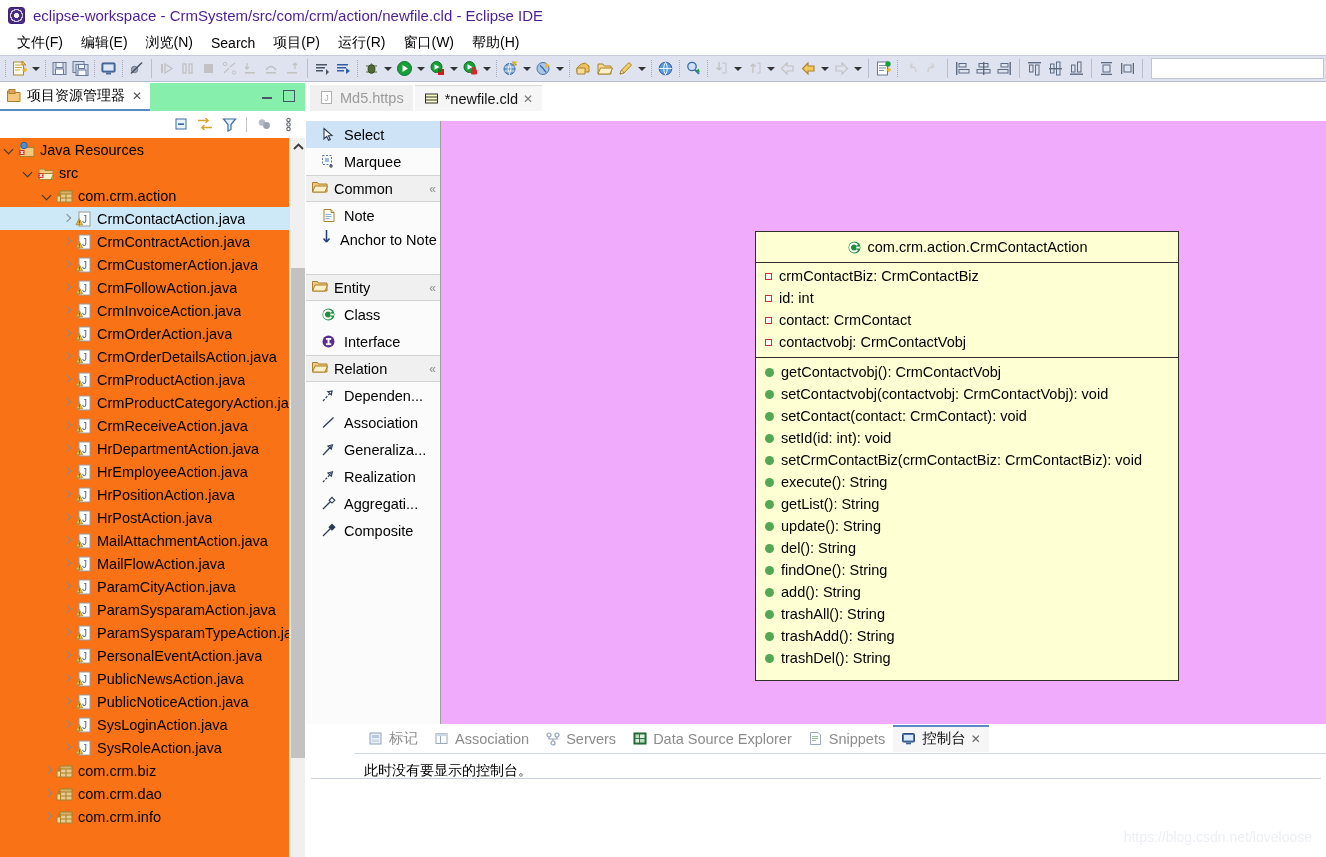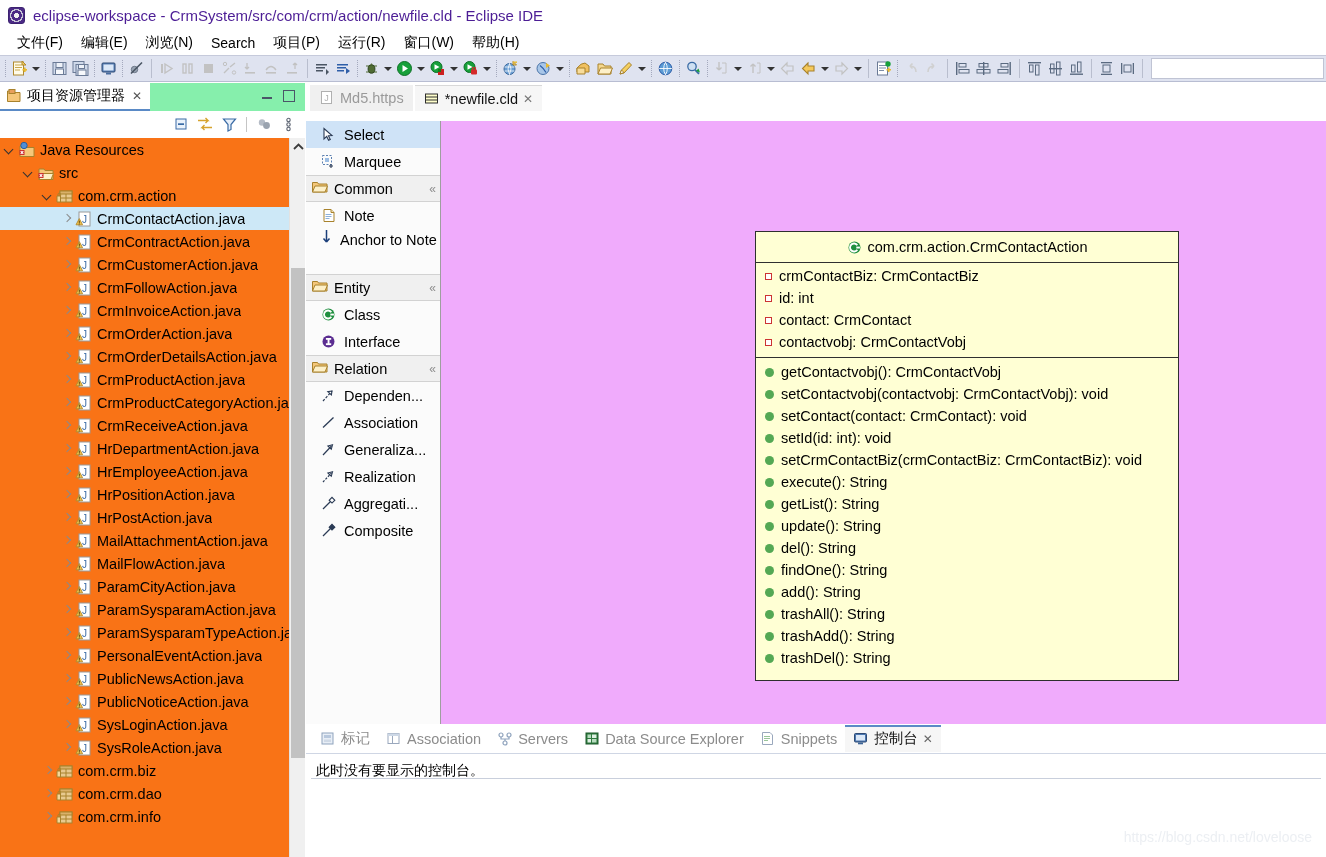--- a/index.html
+++ b/index.html
@@ -156,21 +156,21 @@
     height:31px; display:flex; align-items:center; justify-content:center; gap:6px;
     border-bottom:1px solid #2f2f2f; font-size:14.5px;
   }
   #uml-attrs{ border-bottom:1px solid #2f2f2f; padding:2px 0 4px 0;}
   .uml-line{ height:22px; display:flex; align-items:center; gap:7px; padding-left:9px; font-size:14.5px; white-space:nowrap;}
   .attr-mark{ width:7px;height:7px;border:1.5px solid #cc3333; background:#ffffff; flex:none;}
   .meth-mark{ width:9px;height:9px;border-radius:50%; background:#54a854; flex:none;}
   #uml-meths{ padding:3px 0 4px 0; }
 
   
-  #bottom{ position:absolute; left:306px; top:641px; width:1020px; height:133px; background:#ffffff; }
+  #bottom{ position:absolute; left:306px; top:641px; width:1020px; height:133px; background:#ffffff;padding-left:48px; }
   #bottom-tabs{ height:30px; display:flex; align-items:center; padding-left:6px; gap:0px;
     border-bottom:1px solid #cfd6e4;}
   .btab{ display:flex; align-items:center; gap:5px; padding:4px 8px; font-size:14.5px; color:#8c8c8c; cursor:pointer;}
   .btab.active{ color:#111; background:#f6f6f6; border-top:2px solid #5a8ac6; padding-top:2px;}
   .btab .close{ font-size:12px; color:#666; }
   #bottom-content{ padding:8px 10px; font-size:14px; }
   #bottom-divider{ position:absolute; left:5px; top:54px; width:1010px; height:1px; background:#c9cfdc;}
 
   #watermark{
     position:absolute; right:14px; bottom:12px; font-size:14px; color:#eceff3;

